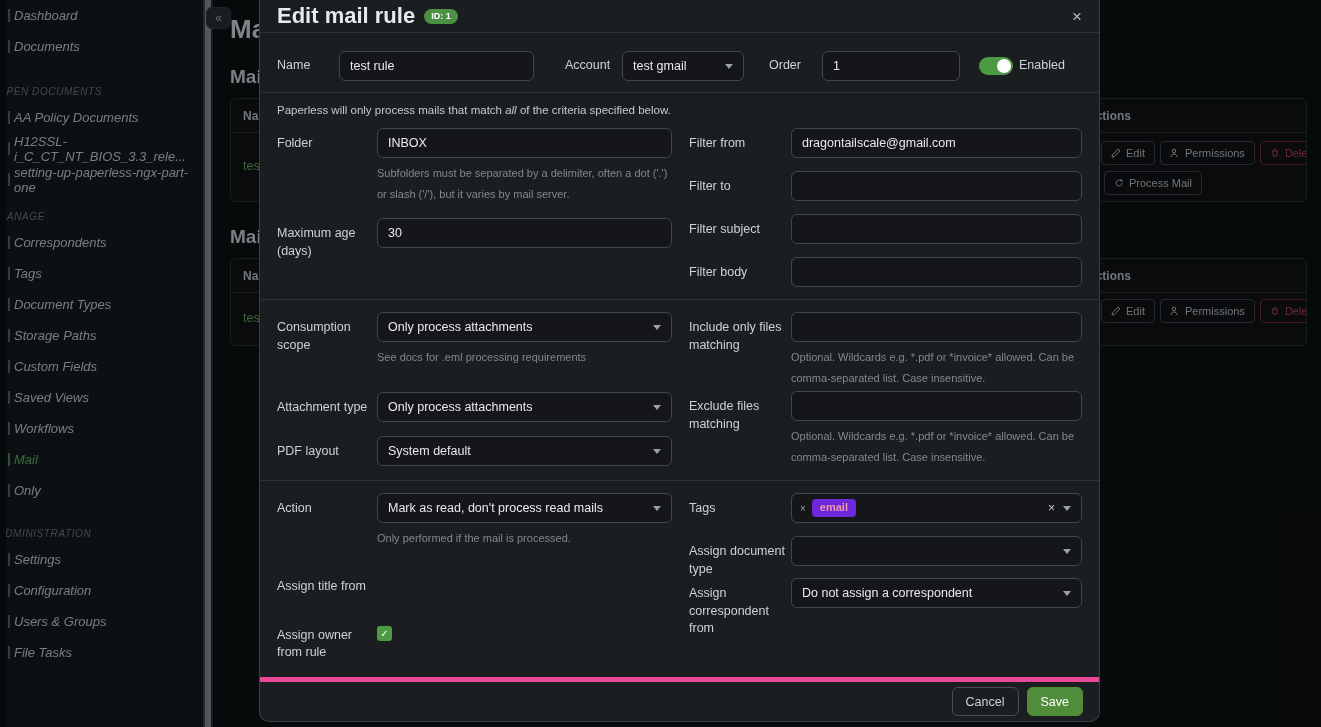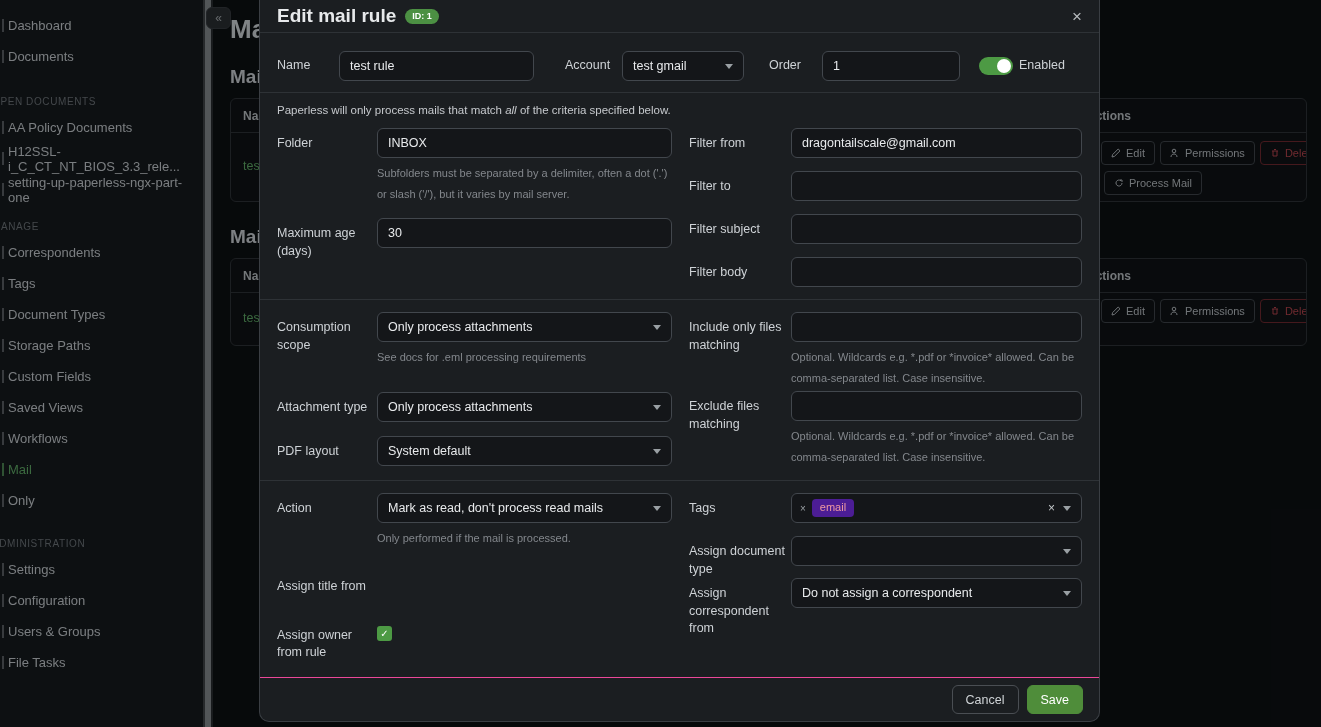--- a/index.html
+++ b/index.html
@@ -5,22 +5,22 @@
   * { margin:0; padding:0; box-sizing:border-box; }
   html,body { width:1321px; height:727px; overflow:hidden; background:#07080a;
     font-family:"Liberation Sans", sans-serif; }
   .stage { position:relative; width:1321px; height:727px; background:#0b0d0f; }
 
   
   .bg-layer { position:absolute; inset:0; }
   .topstrip { position:absolute; left:216px; right:0; top:0; height:2px; background:#1d3a1f; }
 
   
-  .sidebar { position:absolute; left:0; top:0; width:203px; height:727px; background:#14171b;
-    overflow:hidden; padding-top:10px; }
+  .sidebar { position:absolute; left:6px; top:0; width:203px; height:727px; background:#14171b;
+    overflow:hidden; padding-top:0;font-style:italic; }
   .side-item { height:31px; display:flex; align-items:center; font-size:13px; color:#c3c7cb; cursor:pointer; }
   .side-item.active { color:#5ea763; }
   .frag { width:4px; height:13px; margin-right:4px; border-right:2px solid #70757a; opacity:.75; flex:none; }
   .side-header { margin:24px 0 2px -8px; font-size:10px; letter-spacing:.6px; color:#6c7176; height:14px;
     white-space:nowrap; }
   .side-header.h-manage { margin-top:16px; }
   .side-header.h-admin { margin-top:22px; }
 
   
   .scrollstrip { position:absolute; left:203px; top:0; width:10px; height:727px; background:#84888c;
@@ -47,21 +47,21 @@
   .bg-btn.danger { color:#b5424a; border-color:#6e262c; }
   .bg-btn svg { flex:none; }
 
   
   .backdrop { position:absolute; inset:0; background:rgba(3,4,5,.38); z-index:5; }
 
   
   .modal { position:absolute; left:259px; top:0; width:841px; height:722px; background:#1b1e21;
     border:1px solid #3a3e43; border-top:none; border-radius:0 0 10px 10px; z-index:10; color:#e7e9eb; }
   .m-header { height:33px; padding:0 17px; display:flex; align-items:center; border-bottom:1px solid #2e3236; }
-  .m-title { font-size:19px; font-weight:700; color:#e7e9eb; }
+  .m-title { font-size:22px; font-weight:700; color:#e7e9eb; }
   .id-badge { margin-left:9px; background:#4c9043; color:#fff; font-size:9px; font-weight:700;
     padding:2.5px 7px; border-radius:9px; }
   .m-close { margin-left:auto; color:#b6babd; font-size:17px; line-height:1; cursor:pointer; }
 
   .m-body { padding:10px 17px 0; }
   .lbl { font-size:12.5px; color:#ced2d6; line-height:1.4; }
   .inp, .sel { height:30px; background:#141619; border:1px solid #42474d; border-radius:6px;
     color:#e8eaec; font-size:12.5px; font-family:"Liberation Sans",sans-serif; padding:0 10px; outline:none; }
   .sel { position:relative; display:flex; align-items:center; cursor:pointer; }
   .caret { position:absolute; right:10px; top:12px; width:0; height:0;
@@ -92,26 +92,26 @@
 
   .mt13 { margin-top:13px; } .mt16 { margin-top:24px; } .mt14 { margin-top:14px; } .mt22 { margin-top:22px; } .mt19 { } .mt2 { margin-top:2px; }
   .sec-hr { border:none; border-top:1px solid #2e3236; margin:12px -17px; }
 
   .checkbox { width:15px; height:15px; border-radius:3px; background:#4d9a44; color:#fff; font-size:10px;
     display:flex; align-items:center; justify-content:center; margin-top:6px; cursor:pointer; }
 
   
   .tags-field { display:flex; align-items:center; gap:6px; padding:0 28px 0 8px; position:relative; }
   .chip-x { color:#9aa0a4; font-size:10px; cursor:pointer; }
-  .tag-chip { background:#4c1d95; color:#ef9aa2; font-size:11px; font-weight:400; padding:2.5px 8px;
+  .tag-chip { background:#6d28d9; color:#ef9aa2; font-size:11px; font-weight:700; padding:2.5px 8px;
     border-radius:4px; line-height:1.2; }
   .tags-clear { position:absolute; right:26px; color:#c2c6c9; font-size:12px; cursor:pointer; }
 
   
-  .m-footer { position:absolute; left:0; right:0; bottom:0; height:44px; border-top:1px solid #ec4899;
+  .m-footer { position:absolute; left:0; right:0; bottom:0; height:44px; border-top:5px solid #ec4899;
     display:flex; align-items:center; justify-content:flex-end; gap:8px; padding:0 16px; }
   .btn { height:29px; border-radius:6px; font-size:12.5px; padding:0 13px; cursor:pointer;
     font-family:"Liberation Sans",sans-serif; }
   .btn-cancel { background:transparent; border:1px solid #4a4e53; color:#cfd3d6; }
   .btn-save { background:#4f8d3a; border:1px solid #4f8d3a; color:#fff; }
 </style>
 </head>
 <body>
 
 <div class="stage">

